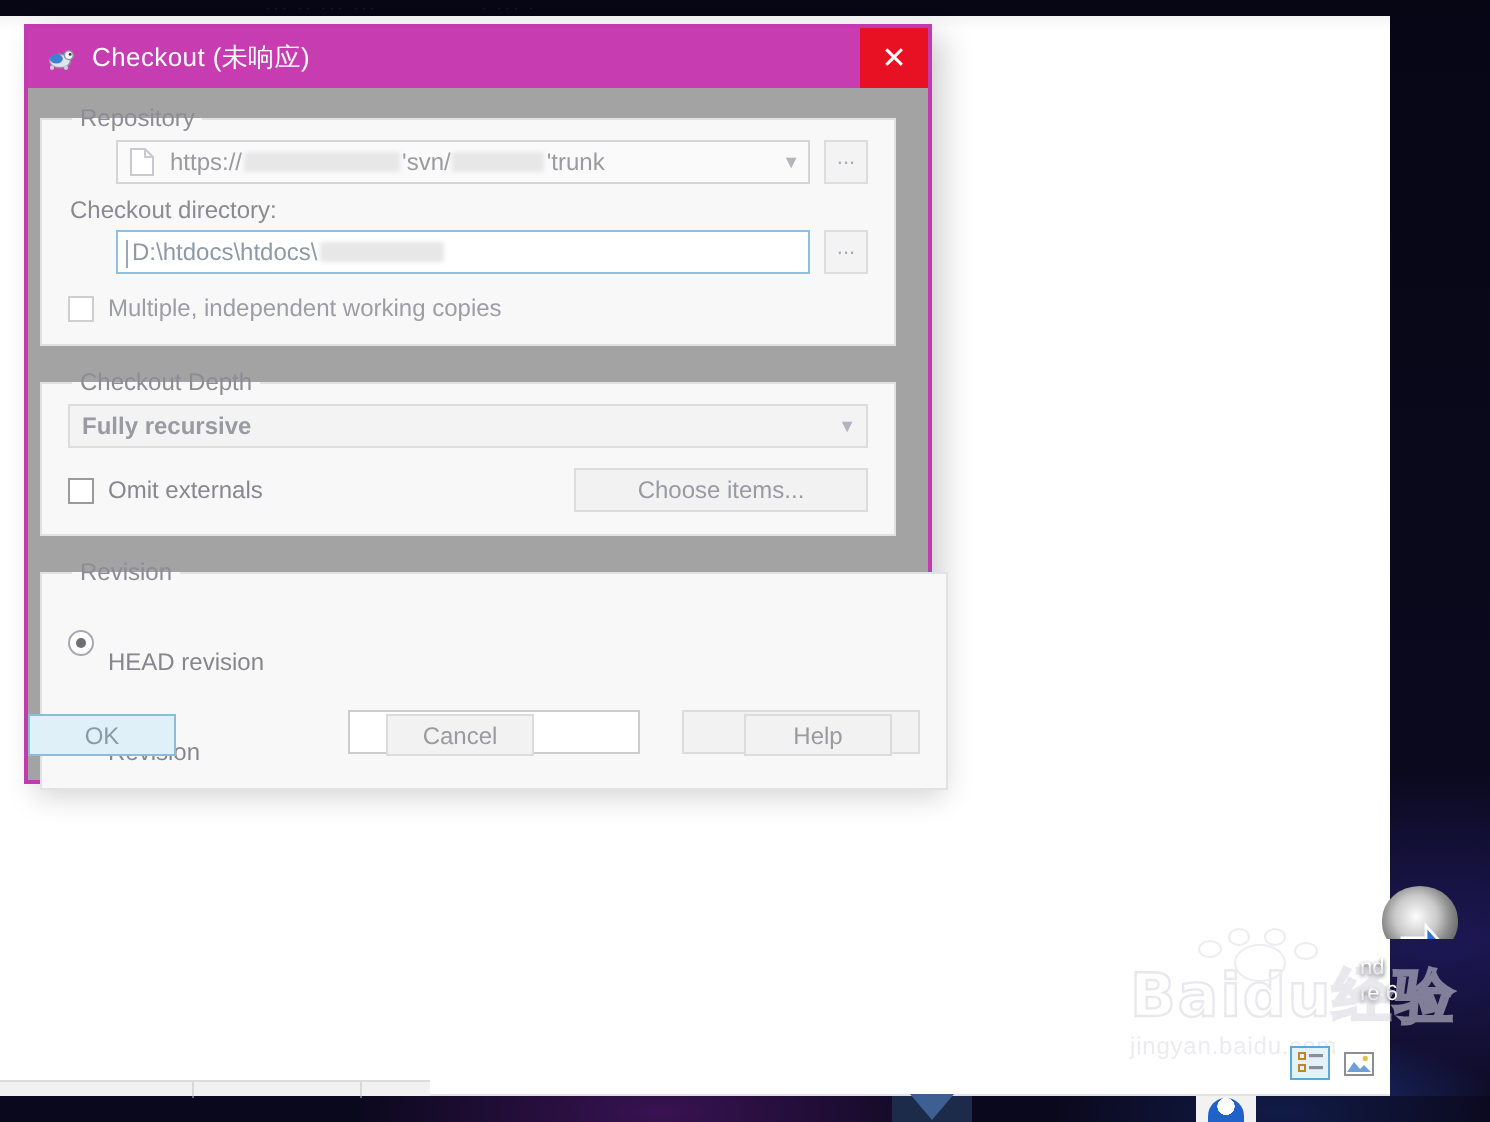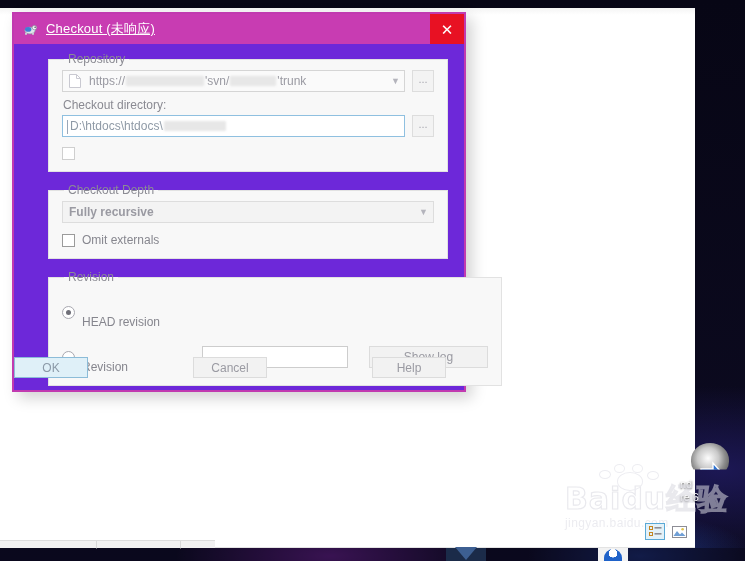--- a/index.html
+++ b/index.html
@@ -159,54 +159,53 @@
     background: #c83cb2;
     display: flex; align-items: center;
   }
   #titlebar .app-icon {
     width: 16px; height: 16px; margin-left: 8px; margin-right: 8px;
     position: relative; flex: none;
   }
   #titlebar .title {
     color: #ffffff; font-size: 13px; letter-spacing: .2px;
     white-space: nowrap;
-    text-decoration: underline;
   }
   #close-btn {
     position: absolute; right: 0; top: 0;
     width: 34px; height: 30px;
     background: #e81123;
     color: #ffffff;
     display: flex; align-items: center; justify-content: center;
     font-size: 15px; line-height: 1;
     cursor: pointer;
     border: none;
     font-family: "Liberation Sans", sans-serif;
   }
 
   #dlg-body {
     position: relative;
     height: 346px;
-    background: #6d28d9;
-    padding: 8px 16px 0 34px;
+    background: #a3a3a3;
+    padding: 8px 16px 0 6px;
   }
 
   fieldset.grp {
     border: 1px solid #e2e2e2;
     margin: 0 0 11px 0;
     padding: 4px 13px 11px 13px;
     background: #f8f8f8;
   }
   fieldset.grp legend {
     font-size: 12px; color: #8c8c94; padding: 0 4px; margin-left: 2px;
   }
 
   .fieldlabel { font-size: 12px; color: #8a8a92; margin: 3px 0 3px 1px; }
 
-  .row { display: flex; align-items: flex-end; gap: 7px; }
+  .row { display: flex; align-items: flex-end; gap: 7px; margin-left: 24px; }
 
   .combo, .textbox {
     flex: 1 1 auto;
     height: 22px;
     border: 1px solid #d5d5d5;
     background: #fafafa;
     display: flex; align-items: center;
     padding: 0 4px 0 5px;
     font-size: 12px; color: #9a9aa2;
     position: relative;
@@ -428,35 +427,37 @@
         <div class="textbox focused">
           <span class="caret"></span>
           <span style="padding-left:2px">D:\htdocs\htdocs\</span>
           <span class="blur" style="width:62px; margin-left:1px;"></span>
         </div>
         <div class="ellipsis-btn">...</div>
       </div>
 
       <div class="checkrow">
         <span class="cbox"></span>
+        <span class="checklabel">Multiple, independent working copies</span>
       </div>
     </fieldset>
 
     <fieldset class="grp">
       <legend>Checkout Depth</legend>
 
       <div class="select">
         <span>Fully recursive</span>
         <span class="chev">▼</span>
       </div>
 
       <div class="depthrow">
         <span class="cbox strong"></span>
         <span class="checklabel strong" style="margin-left:7px">Omit externals</span>
         <span class="spacer"></span>
+        <button class="btn btn-choose">Choose items...</button>
       </div>
     </fieldset>
 
     <fieldset class="grp">
       <legend>Revision</legend>
 
       <div class="radiorow">
         <span class="radio on"></span>
         <span class="radiolabel">HEAD revision</span>
       </div>

